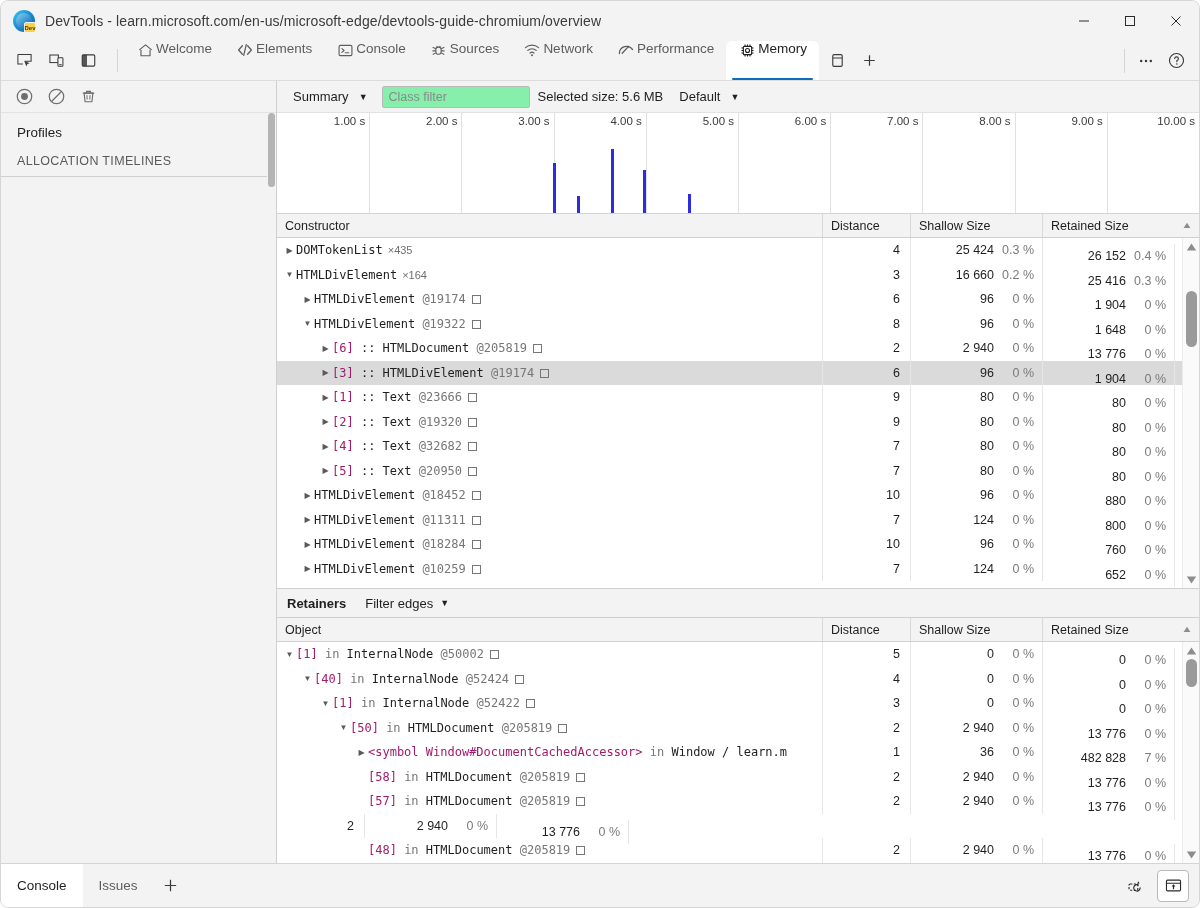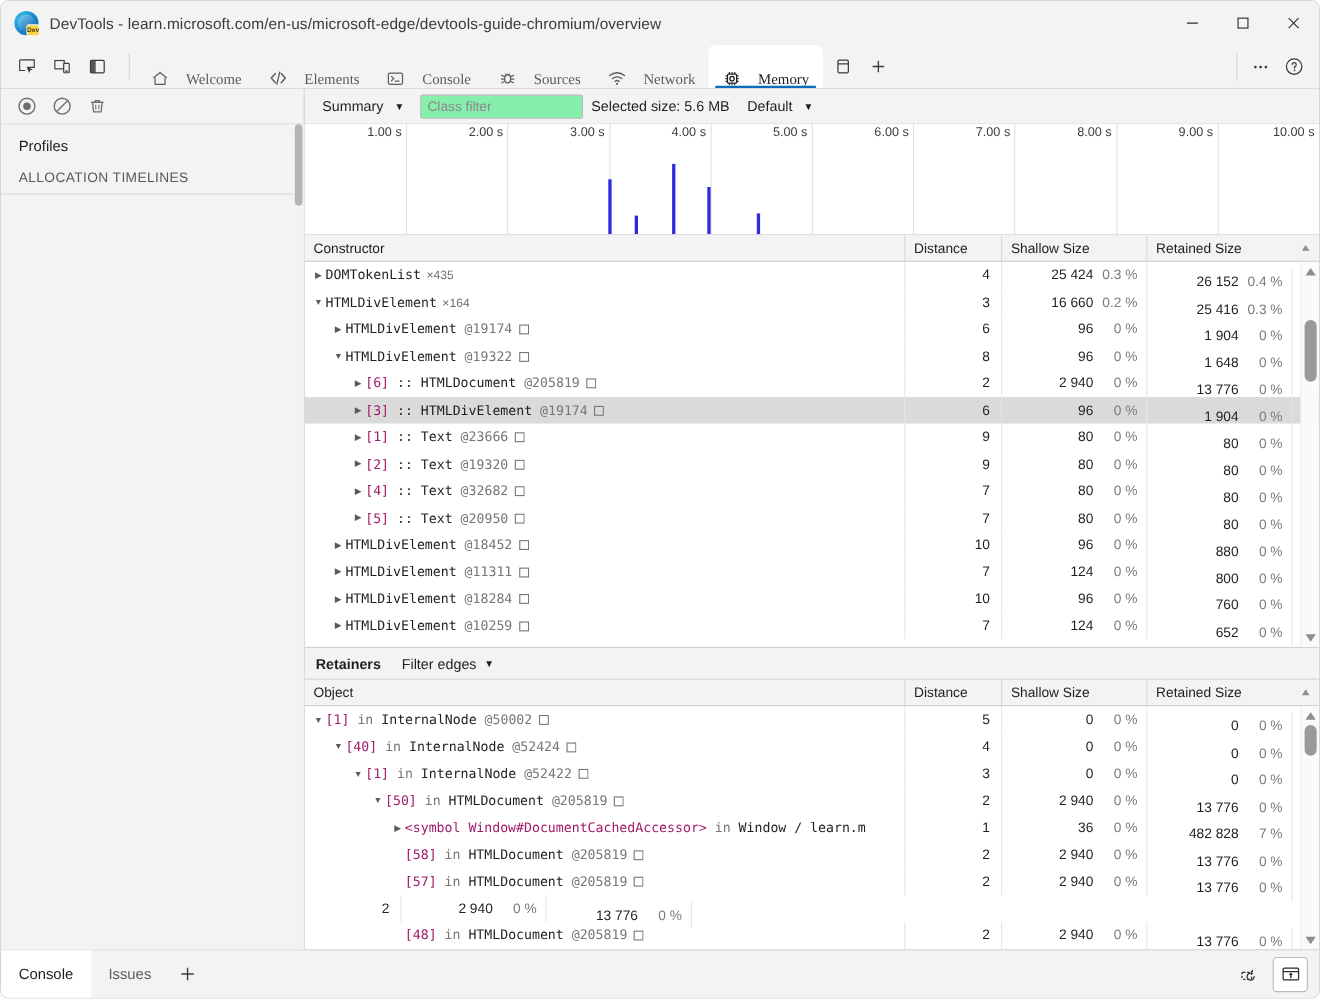--- a/index.html
+++ b/index.html
@@ -77,26 +77,25 @@
   }
   .dock-group { display: flex; align-items: center; gap: 2px; padding-right: 8px; }
   .icon-btn {
     width: 30px; height: 30px;
     display: flex; align-items: center; justify-content: center;
     border-radius: 4px; color: #3b3b3b;
   }
   .vsep { width: 1px; background: #d4d4d4; margin: 8px 6px; align-self: stretch; }
   .tabs { display: flex; align-items: stretch; }
   .tab {
-    display: flex; align-items: flex-end; gap: 15px;
+    display: flex; align-items: flex-start; gap: 2px;
     padding: 0 12px;
     color: #5d5d5d; font-size: 13.5px;
     position: relative;
     white-space: nowrap;
-    font-family: Liberation Serif, serif;
   }
   .tab.active {
     background: #ffffff;
     color: #1f1f1f;
     border-top-left-radius: 6px; border-top-right-radius: 6px;
   }
   .tab.active::after {
     content: ""; position: absolute; left: 6px; right: 6px; bottom: 0;
     height: 2.5px; background: #0f6cbd; border-radius: 2px;
   }
@@ -424,20 +423,30 @@
           <svg width="18" height="18" viewBox="0 0 18 18">
               <path d="M2.4 6.6A10 10 0 0 1 15.6 6.6" fill="none" stroke="currentColor" stroke-width="1.2" stroke-linecap="round"></path>
               <path d="M4.8 9.4a6.4 6.4 0 0 1 8.4 0" fill="none" stroke="currentColor" stroke-width="1.2" stroke-linecap="round"></path>
               <path d="M7.1 12a3 3 0 0 1 3.8 0" fill="none" stroke="currentColor" stroke-width="1.2" stroke-linecap="round"></path>
               <circle cx="9" cy="14.2" r="1" fill="currentColor"></circle>
             </svg>
         </span>
         <span>Network</span>
       </div>
 
+      <div class="tab">
+        <span class="tab-icon">
+          <svg width="18" height="18" viewBox="0 0 18 18">
+              <path d="M2.4 12.6A7.2 7.2 0 0 1 15.6 8.6" fill="none" stroke="currentColor" stroke-width="1.2" stroke-linecap="round"></path>
+              <line x1="5.2" y1="12.2" x2="11.4" y2="5.6" stroke="currentColor" stroke-width="1.3" stroke-linecap="round"></line>
+              <path d="M11.2 4.6l1.6 1.3-2 .7z" fill="currentColor"></path>
+            </svg>
+        </span>
+        <span>Performance</span>
+      </div>
 
       <div class="tab active">
         <span class="tab-icon">
           <svg width="17" height="17" viewBox="0 0 18 18">
             <rect x="4.6" y="4.6" width="8.8" height="8.8" rx="1" fill="none" stroke="currentColor" stroke-width="1.2"></rect>
             <circle cx="9" cy="9" r="2.1" fill="none" stroke="currentColor" stroke-width="1.2"></circle>
             <line x1="6.4" y1="2.6" x2="6.4" y2="4.6" stroke="currentColor" stroke-width="1.1"></line>
             <line x1="9" y1="2.6" x2="9" y2="4.6" stroke="currentColor" stroke-width="1.1"></line>
             <line x1="11.6" y1="2.6" x2="11.6" y2="4.6" stroke="currentColor" stroke-width="1.1"></line>
             <line x1="6.4" y1="13.4" x2="6.4" y2="15.4" stroke="currentColor" stroke-width="1.1"></line>

